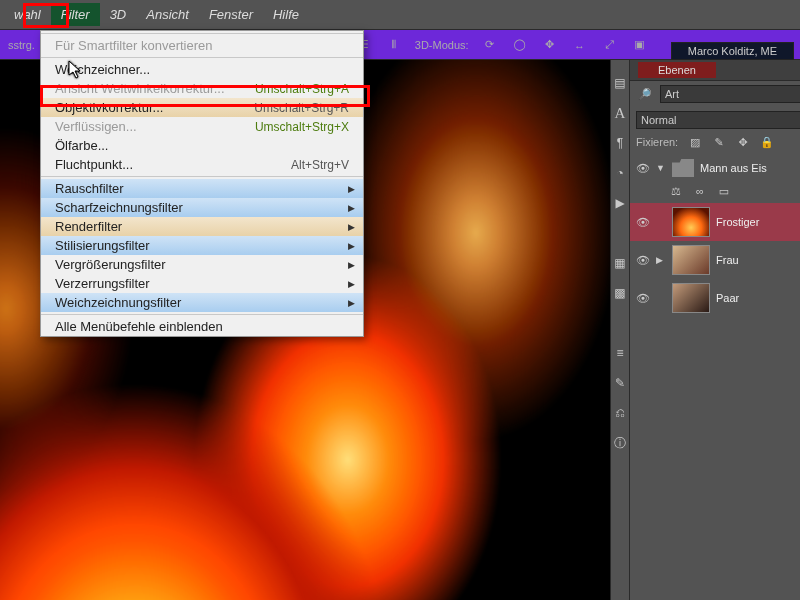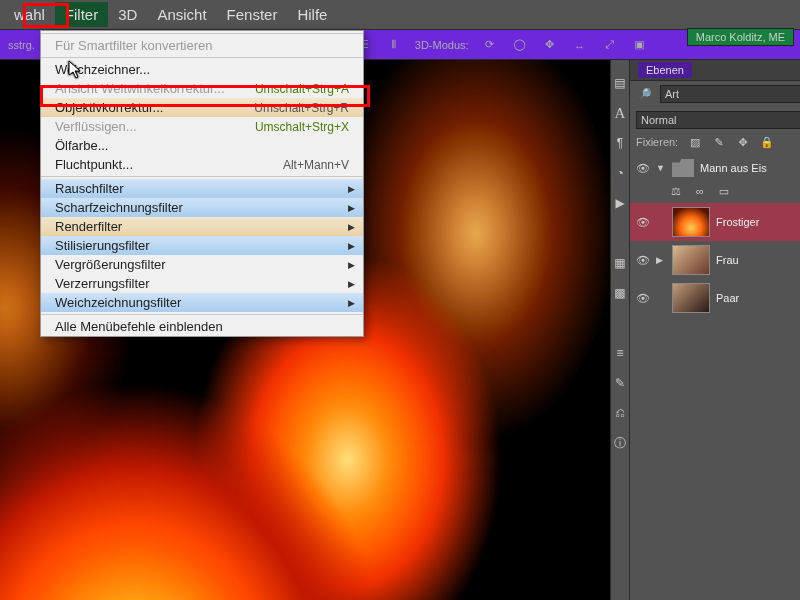--- a/index.html
+++ b/index.html
@@ -1,18 +1,18 @@
 <!DOCTYPE html>
 <html><head>
 <meta charset="utf-8">
 <style>
   * { margin:0; padding:0; box-sizing:border-box; font-family:"Segoe UI",Tahoma,sans-serif; }
   body { background:#444; color:#ddd; width:800px; height:600px; overflow:hidden; position:relative; font-size:12px; }
   .menubar { height:30px; background:#535353; display:flex; align-items:center; padding:0 4px; border-bottom:1px solid #2a2a2a; }
-  .menubar .mi { padding:4px 10px; color:#ddd; cursor:default; font-size:15px; }
+  .menubar .mi { padding:4px 10px; color:#ddd; cursor:default; font-size:13px;font-style:italic; }
   .menubar .mi.active { background:#14532d; }
   .hl-red { border:3px solid #ff0000; position:absolute; pointer-events:none; z-index:50; }
   .hl1 { left:23px; top:3px; width:46px; height:25px; }
   .hl2 { left:40px; top:85px; width:330px; height:22px; }
   .toolbar2 { height:30px; background:#6d28d9; display:flex; align-items:center; gap:12px; padding:0 8px; border-bottom:1px solid #2a2a2a; color:#aaa; font-size:11px; }
   .toolbar2 .ic { width:18px; height:18px; display:flex; align-items:center; justify-content:center; }
   .dropdown { position:absolute; left:40px; top:30px; width:324px; background:#f0f0f0; color:#222; border:1px solid #999; box-shadow:3px 3px 8px rgba(0,0,0,.4); z-index:40; font-size:13px; }
   .dropdown .row { height:19px; display:flex; align-items:center; padding:0 14px; position:relative; }
   .dropdown .row.disabled { color:#9a9a9a; }
   .dropdown .row.sub::after { content:"▶"; position:absolute; right:8px; font-size:9px; color:#333; }
@@ -29,38 +29,38 @@
      radial-gradient(ellipse 60% 80% at 30% 90%, #ffef9b 0%, #ffd24a 6%, #ff9a1e 14%, #ff5a0a 24%, #b82600 36%, rgba(0,0,0,0) 50%),
      radial-gradient(ellipse 40% 60% at 55% 60%, #ffd27a 0%, #ff8a1a 12%, #e23a00 28%, rgba(0,0,0,0) 45%),
      radial-gradient(ellipse 30% 50% at 70% 30%, rgba(255,180,90,.9) 0%, rgba(180,60,0,.6) 30%, rgba(0,0,0,0) 55%),
      radial-gradient(ellipse 25% 40% at 15% 40%, rgba(255,140,40,.8) 0%, rgba(120,30,0,.5) 40%, rgba(0,0,0,0) 60%);
      filter:blur(1px) contrast(1.15); }
   .rightcol { position:absolute; right:0; top:60px; width:190px; height:540px; display:flex; }
   .vstrip { width:36px; background:#535353; border-left:1px solid #2a2a2a; display:flex; flex-direction:column; align-items:center; gap:12px; padding-top:14px; }
   .vstrip .ic, .panels .ic { width:18px; height:18px; color:#c8c8c8; display:flex; align-items:center; justify-content:center; }
   .panels { flex:1; background:#535353; border-left:1px solid #2a2a2a; display:flex; flex-direction:column; font-size:11px; }
   .panel-tab { background:#3f3f3f; padding:4px 8px; border-bottom:1px solid #2a2a2a; }
-  .panel-tab span { background:#4c1d95; padding:2px 8px; }
+  .panel-tab span { background:#7f1d1d; padding:2px 20px; }
   .prow { display:flex; align-items:center; gap:6px; padding:4px 6px; }
   .psearch { flex:1; background:#3a3a3a; border:1px solid #222; color:#ccc; padding:1px 4px; height:18px; font-size:11px; }
   .blend { flex:1; background:#3a3a3a; border:1px solid #222; color:#ccc; padding:1px 4px; height:18px; font-size:11px; display:flex; align-items:center; justify-content:space-between; }
   .lock-row { display:flex; align-items:center; gap:10px; padding:2px 6px 6px; color:#bbb; }
   .lock-row .ic { width:14px; height:14px; }
   .layers { flex:1; overflow:hidden; }
   .layer { display:flex; align-items:center; gap:6px; padding:4px 6px; position:relative; }
   .layer.sel { background:#9a3a4a; }
   .eye { width:14px; text-align:center; color:#ccc; }
   .tw { width:10px; color:#ccc; font-size:9px; }
   .thumb { width:38px; height:30px; background:#222; border:1px solid #888; }
   .thumb.fire { background:radial-gradient(circle at 50% 70%, #ffcc55 0%, #ff6a10 40%, #5a1200 80%); }
   .thumb.frau { background:linear-gradient(135deg,#d7b88f,#6a3a2a); }
   .thumb.paar { background:linear-gradient(135deg,#c29a7a,#2a1a15); }
   .thumb.folder { width:22px; height:18px; background:#888; border:none; clip-path:polygon(0 20%,35% 20%,42% 0,100% 0,100% 100%,0 100%); }
   .lname { color:#eee; }
-  .user { position:absolute; right:6px; top:28px; background:#15803d; border:1px solid #222; padding:2px 8px; color:#ccc; font-size:11px; }
+  .user { position:absolute; right:6px; top:42px; background:#0f172a; border:1px solid #222; padding:2px 16px; color:#ccc; font-size:11px; }
   .adjrow { display:flex; gap:8px; padding:2px 0 4px 38px; }
   .adjrow .ic { width:16px; height:16px; }
 </style>
 </head>
 <body>
 
 <div class="menubar">
   <div class="mi">wahl</div>
   <div class="mi active">Filter</div>
   <div class="mi">3D</div>
@@ -108,21 +108,21 @@
     </div>
     <div class="row disabled">
       <span class="label">Verflüssigen...</span>
       <span class="short">Umschalt+Strg+X</span>
     </div>
     <div class="row ">
       <span class="label">Ölfarbe...</span>
     </div>
     <div class="row ">
       <span class="label">Fluchtpunkt...</span>
-      <span class="short">Alt+Mann+V</span>
+      <span class="short">Alt+Strg+V</span>
     </div>
     <div class="sep"></div>
     <div class="row blue sub">
       <span class="label">Rauschfilter</span>
     </div>
     <div class="row blue sub">
       <span class="label">Scharfzeichnungsfilter</span>
     </div>
     <div class="row tan sub">
       <span class="label">Renderfilter</span>

